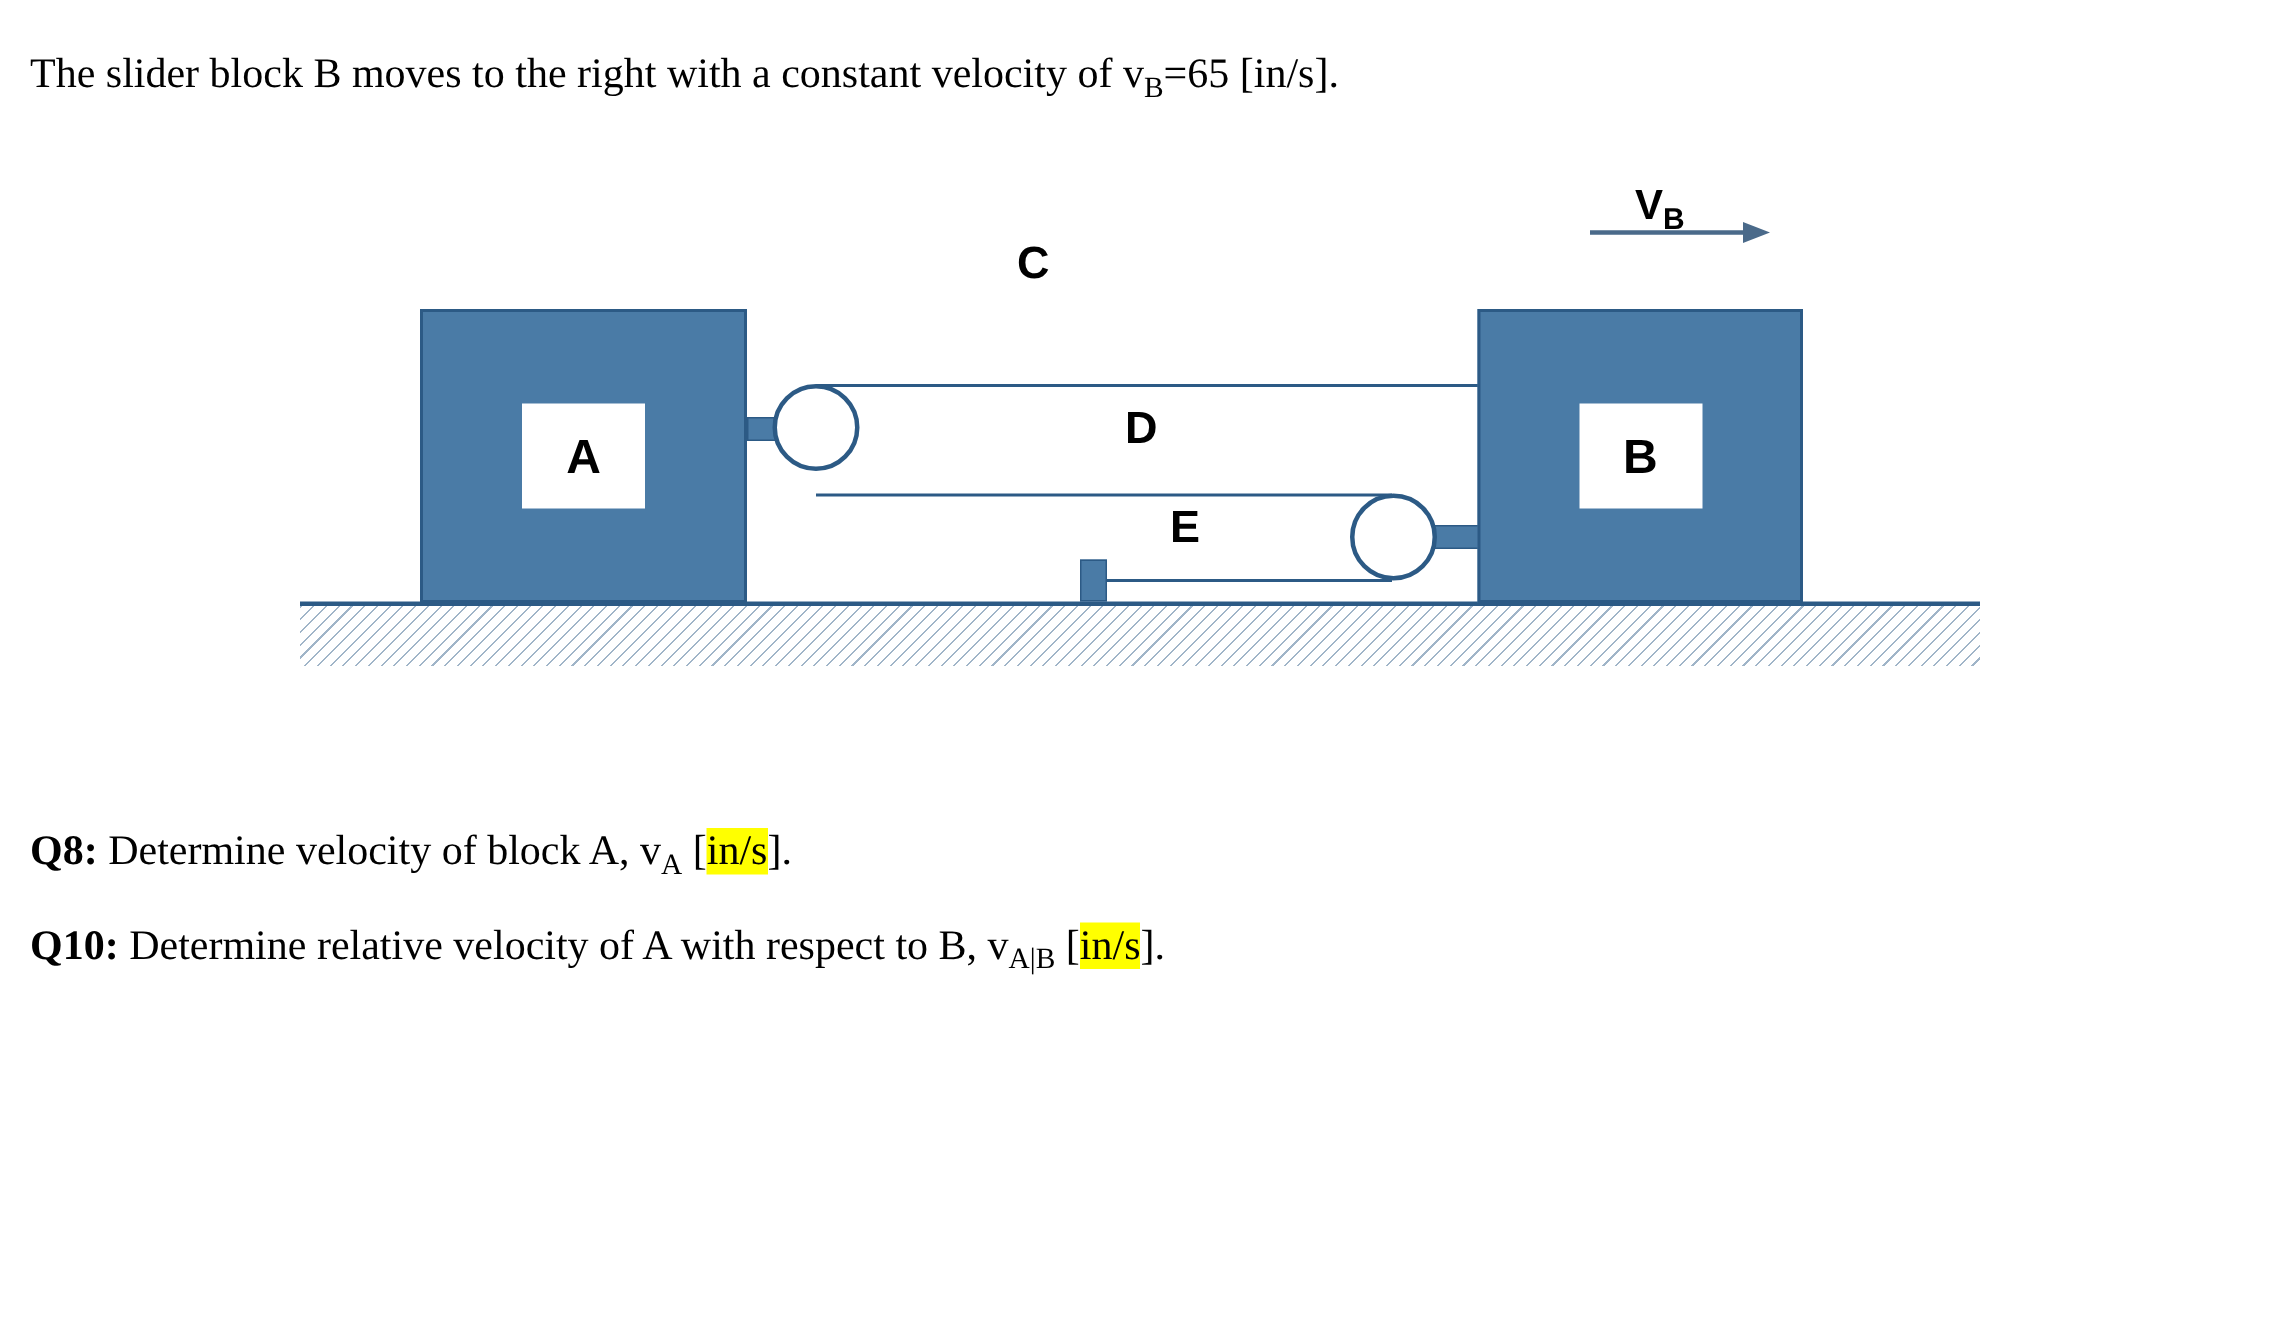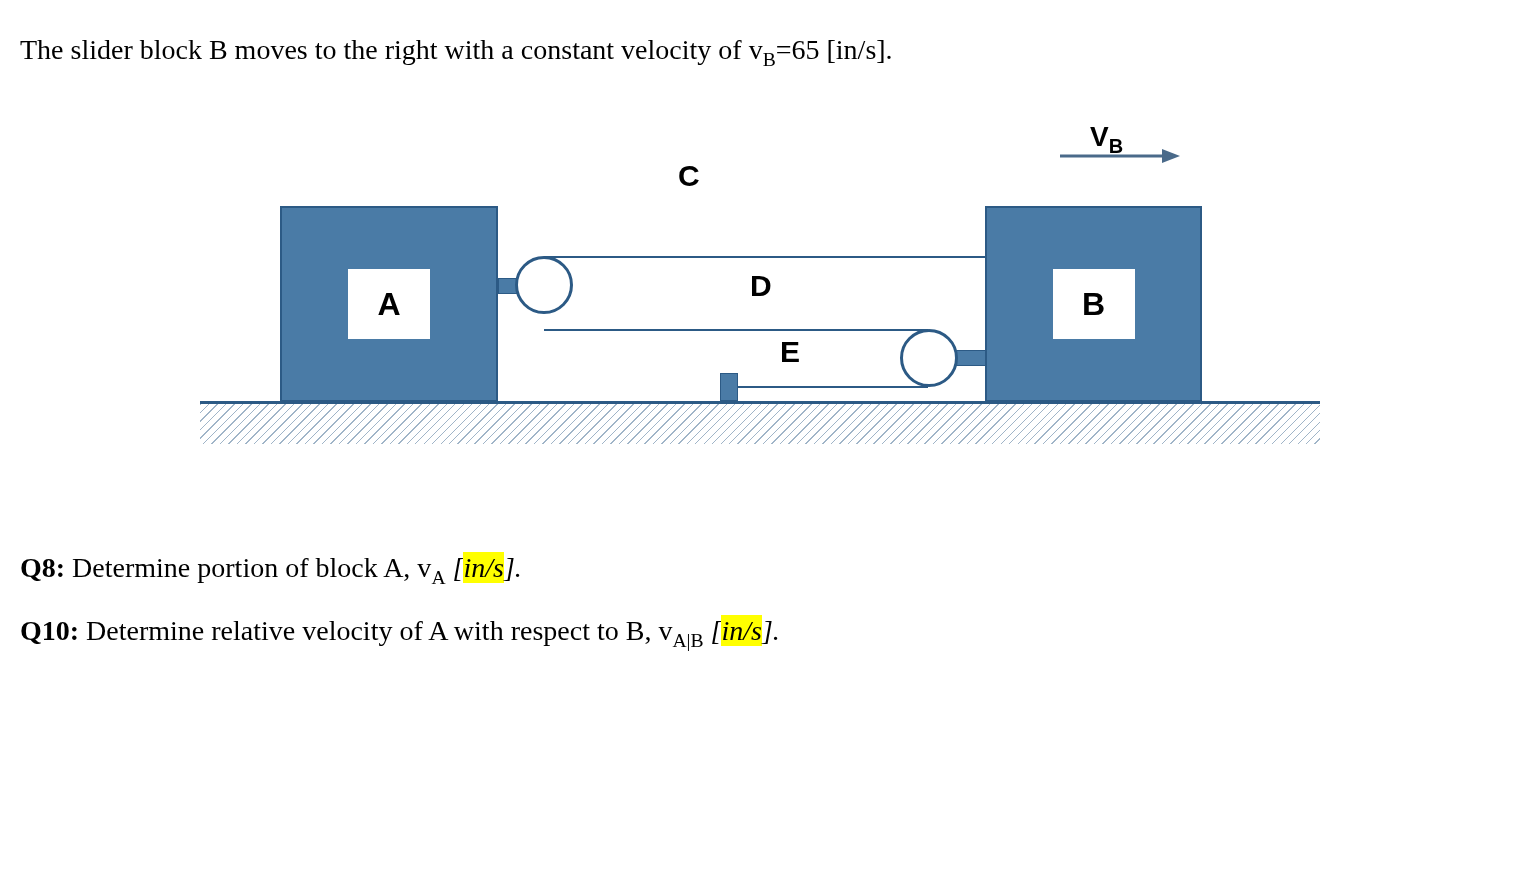--- a/index.html
+++ b/index.html
@@ -180,21 +180,20 @@
     }
     .highlight {
       background: #ffff00;
     }
     .sub {
       font-size: 0.7em;
       vertical-align: sub;
     }
     .unit-bracket {
       white-space: nowrap;
-      font-style: italic;
     }
   </style>
 </head>
 <body>
 
 <div class="problem-statement">
   <span>The slider block B moves to the right with a constant velocity of v</span><span class="sub">B</span><span>=65 [in/s].</span>
 </div>
 
 <div class="diagram-container">
@@ -234,21 +233,21 @@
         <polygon points="120,10 102,3 102,17" fill="#4a6a8a"></polygon>
       </svg>
     </div>
 
   </div>
 </div>
 
 <div class="questions">
 
   <div class="question">
-    <span class="q-label">Q8:</span><span> Determine portion of block A, v</span><span class="sub">A</span><span class="unit-bracket"><span> [</span><span class="highlight">in/s</span><span>].</span></span>
+    <span class="q-label">Q8:</span><span> Determine velocity of block A, v</span><span class="sub">A</span><span class="unit-bracket"><span> [</span><span class="highlight">in/s</span><span>].</span></span>
   </div>
 
 
   <div class="question">
     <span class="q-label">Q10:</span><span> Determine relative velocity of A with respect to B, v</span><span class="sub">A|B</span><span class="unit-bracket"><span> [</span><span class="highlight">in/s</span><span>].</span></span>
   </div>
 
 
 </div>
 

